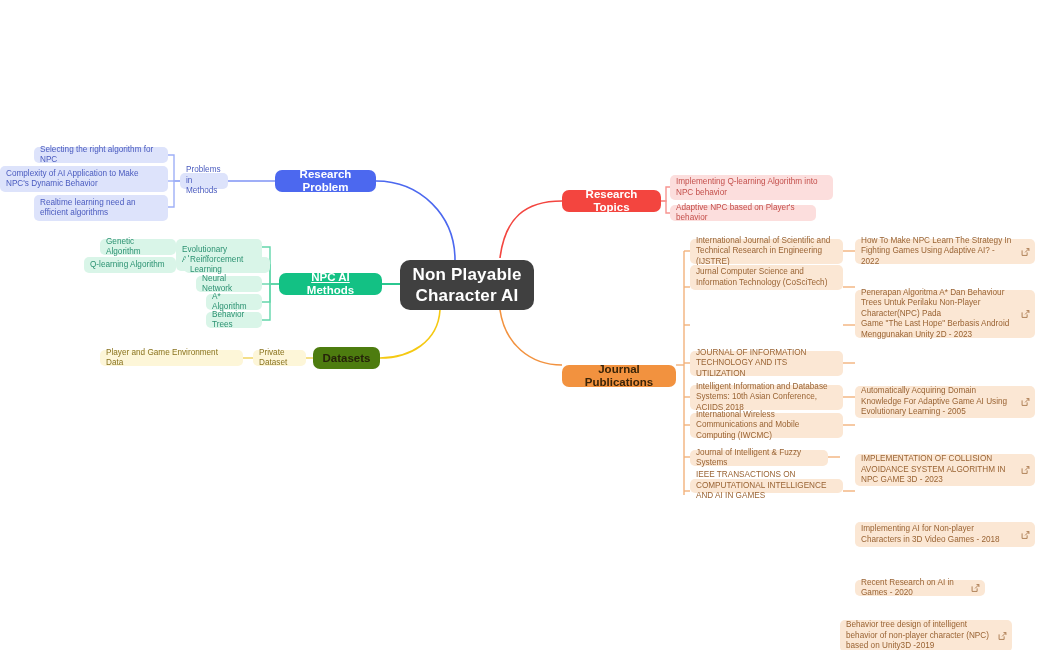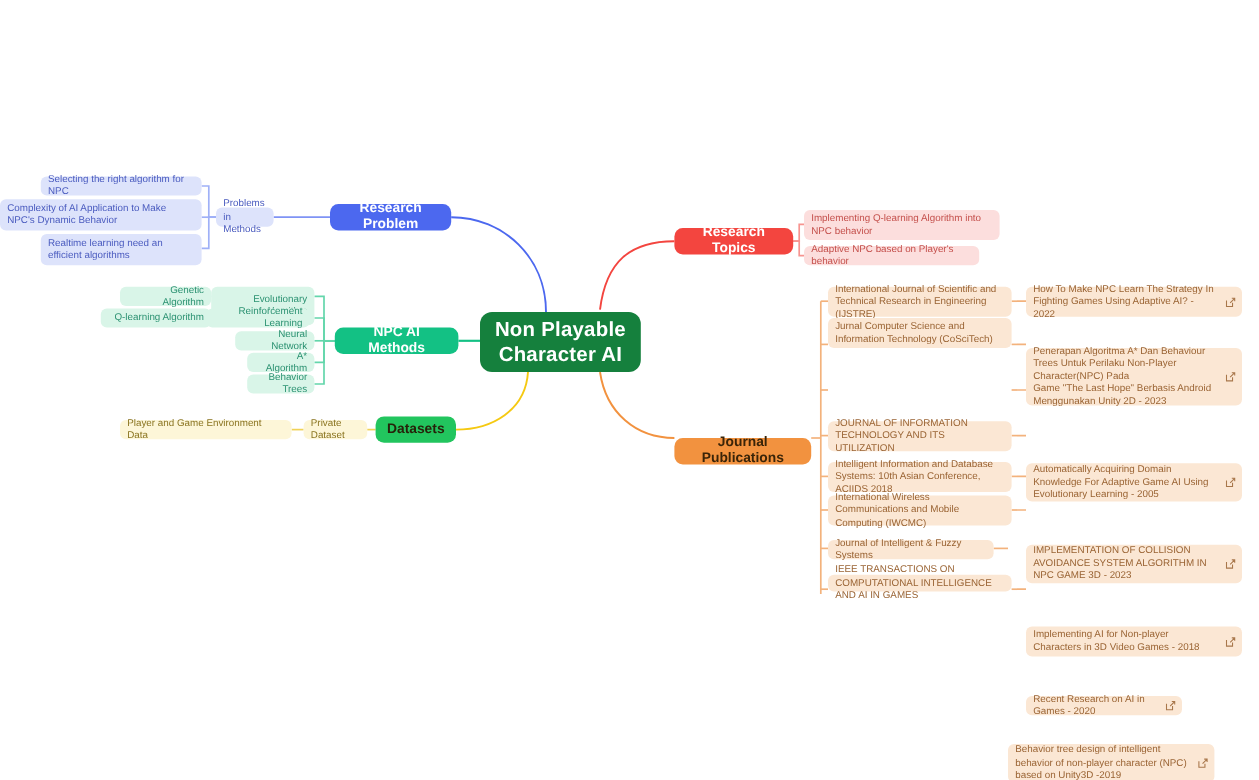--- a/index.html
+++ b/index.html
@@ -7,44 +7,44 @@
        font-family:"Liberation Sans","DejaVu Sans",sans-serif;
        -webkit-font-smoothing:antialiased;}
   #canvas{position:absolute;left:0;top:0;width:1049px;height:650px;}
   svg.links{position:absolute;left:0;top:0;width:1049px;height:650px;pointer-events:none;}
 
   .node{position:absolute;box-sizing:border-box;display:flex;align-items:center;}
   .node .txt{display:block;width:100%;}
 
   
   .root{
-    background:#15803d;color:#ffffff;border-radius:10px;
+    background:#404040;color:#ffffff;border-radius:10px;
     font-size:17px;font-weight:700;line-height:21px;text-align:center;
     justify-content:center;letter-spacing:.2px;
   }
 
   
   .l1{border-radius:7px;font-size:11.5px;font-weight:700;color:#fff;
       justify-content:center;text-align:center;padding:0 9px;line-height:13px;}
   .l1.blue{background:#4c68ef;}
   .l1.green{background:#13c184;}
-  .l1.gold{background:#22c55e;color:#26230a;}
+  .l1.gold{background:#4d7c0f;color:#26230a;}
   .l1.red{background:#f3453f;}
   .l1.orange{background:#f2923f;color:#3a2408;margin-top:11px;}
 
   
   .leaf{border-radius:5px;font-size:8.2px;line-height:10.5px;padding:4px 6px;}
   .leaf.blue{background:#dde3fb;color:#4a5bbf;}
   .leaf.green{background:#d9f5e8;color:#2c9272;}
   .leaf.gold{background:#fdf6d8;color:#8a7420;}
   .leaf.red{background:#fcdedd;color:#c4504c;}
   .leaf.orange{background:#fbe7d4;color:#9a6434;}
 
   .leaf.c{justify-content:center;}
-  .leaf.right{text-align:right;justify-content:flex-end;}
+  .leaf.right{justify-content:flex-end;}
 
   
   .paper{position:relative;padding-right:20px;}
   .extlink{position:absolute;right:5px;top:50%;transform:translateY(-50%);
            width:9px;height:9px;opacity:.85;}
   .extlink svg{display:block;width:9px;height:9px;}
 </style>
 </head>
 <body>
 
@@ -122,28 +122,28 @@
   </div>
 
   <div class="node leaf blue c" style="left:0px;top:166px;width:168px;height:26px;">
     <span class="txt">Complexity of AI Application to Make NPC's Dynamic Behavior</span>
   </div>
 
   <div class="node leaf blue c" style="left:34px;top:195px;width:134px;height:26px;">
     <span class="txt">Realtime learning need an efficient algorithms</span>
   </div>
 
-  <div class="node l1 green" style="left:279px;top:273px;width:103px;height:22px;">
+  <div class="node l1 green" style="left:279px;top:273px;width:103px;height:22px;text-decoration:underline;">
     <span class="txt">NPC AI Methods</span>
   </div>
 
   <div class="node leaf green right" style="left:176px;top:239px;width:86px;height:32px;">
     <span class="txt">Evolutionary Algorithm</span>
   </div>
-  <div class="node leaf green right" style="left:172px;top:257px;width:86px;height:16px;">
+  <div class="node leaf green right" style="left:184px;top:257px;width:86px;height:16px;">
     <span class="txt">Reinforcement Learning</span>
   </div>
   <div class="node leaf green right" style="left:196px;top:276px;width:66px;height:16px;">
     <span class="txt">Neural Network</span>
   </div>
   <div class="node leaf green right" style="left:206px;top:294px;width:56px;height:16px;">
     <span class="txt">A* Algorithm</span>
   </div>
   <div class="node leaf green right" style="left:206px;top:312px;width:56px;height:16px;">
     <span class="txt">Behavior Trees</span>

